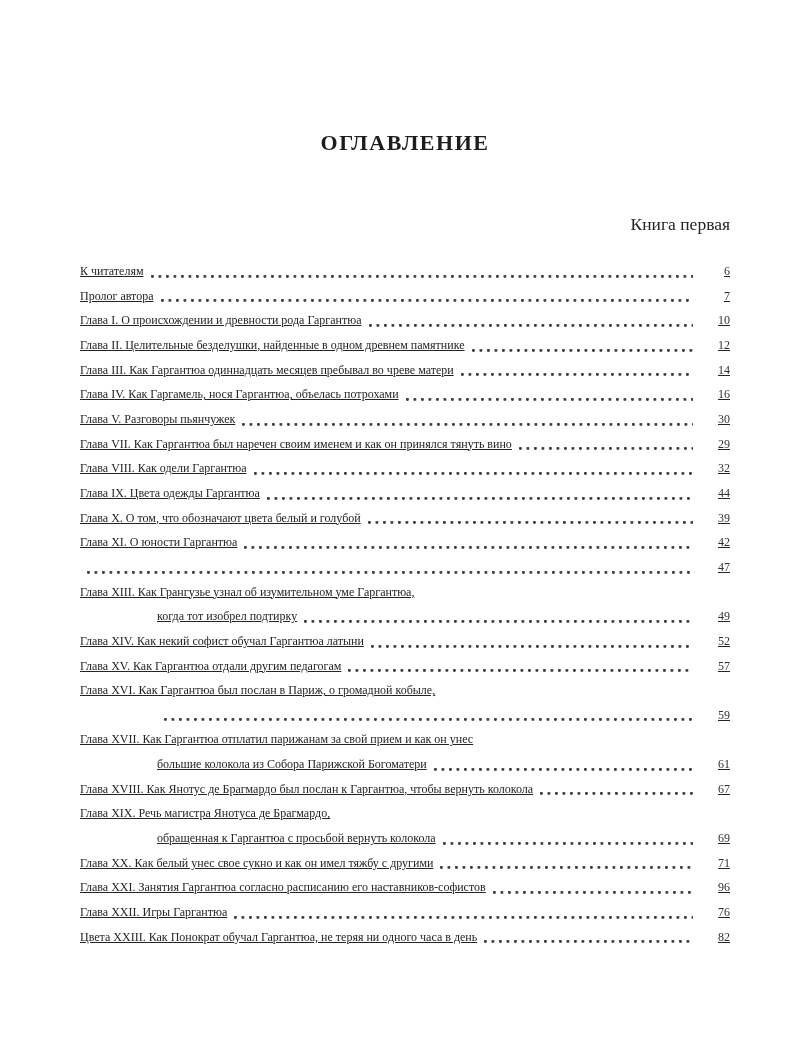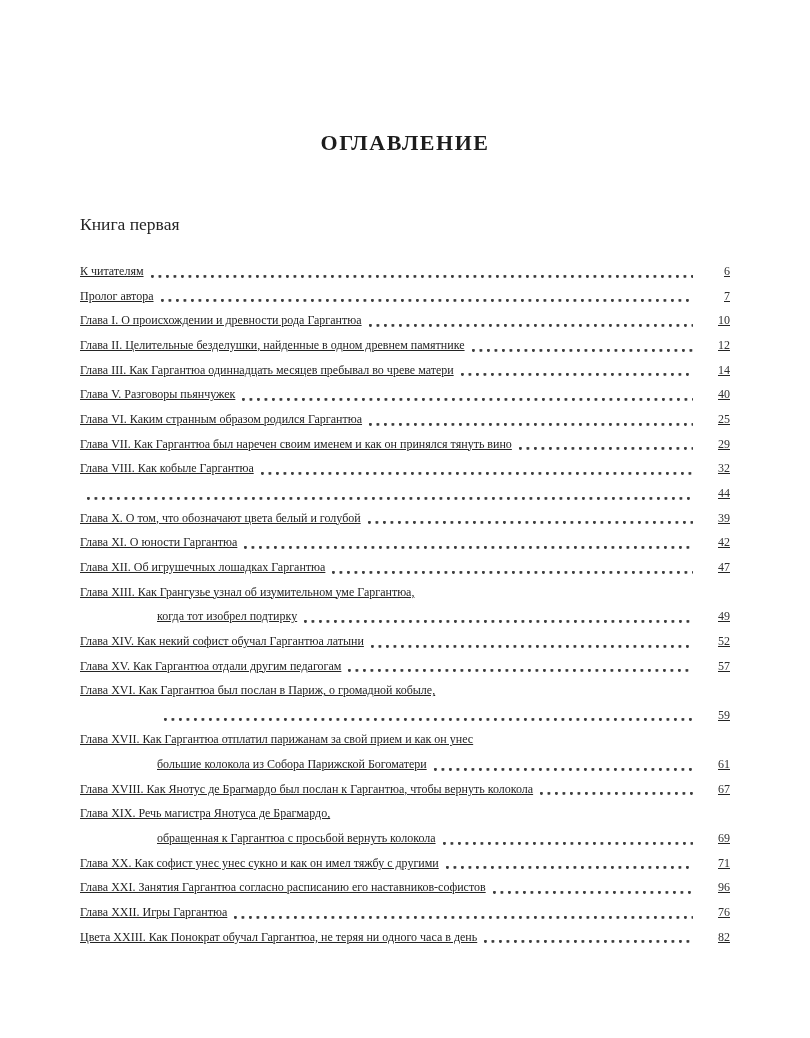--- a/index.html
+++ b/index.html
@@ -26,21 +26,21 @@
     margin: 0;
     text-align: center;
     font-size: 22px;
     line-height: 28px;
     font-weight: bold;
     letter-spacing: 1.5px;
     color: #1c1c1c;
   }
   .book-heading {
     margin: 56px 0 0 0;
-    text-align: left;
+    text-align: right;
     font-size: 17.5px;
     line-height: 22px;
     font-weight: normal;
     color: #242424;
   }
   .toc {
     margin-top: 24px;
   }
   .row {
     display: flex;
@@ -103,55 +103,55 @@
         <span class="t">Глава II. Целительные безделушки, найденные в одном древнем памятнике</span>
         <span class="leader"></span>
         <span class="pg">12</span>
       </div>
     <div class="row">
         <span class="t">Глава III. Как Гаргантюа одиннадцать месяцев пребывал во чреве матери</span>
         <span class="leader"></span>
         <span class="pg">14</span>
       </div>
     <div class="row">
+        <span class="t">Глава IV. Как Гаргамель, нося Гаргантюа, объелась потрохами</span>
+        <span class="leader"></span>
+        <span class="pg">16</span>
+      </div>
+    <div class="row">
         <span class="t">Глава V. Разговоры пьянчужек</span>
         <span class="leader"></span>
-        <span class="pg">40</span>
-      </div>
-    <div class="row">
-        <span class="t">Глава VI. Каким странным образом родился Гаргантюа</span>
-        <span class="leader"></span>
-        <span class="pg">25</span>
+        <span class="pg">30</span>
       </div>
     <div class="row">
         <span class="t">Глава VII. Как Гаргантюа был наречен своим именем и как он принялся тянуть вино</span>
         <span class="leader"></span>
         <span class="pg">29</span>
       </div>
     <div class="row">
-        <span class="t">Глава VIII. Как кобыле Гаргантюа</span>
+        <span class="t">Глава VIII. Как одели Гаргантюа</span>
         <span class="leader"></span>
         <span class="pg">32</span>
       </div>
     <div class="row">
+        <span class="t">Глава IX. Цвета одежды Гаргантюа</span>
         <span class="leader"></span>
         <span class="pg">44</span>
       </div>
     <div class="row">
         <span class="t">Глава X. О том, что обозначают цвета белый и голубой</span>
         <span class="leader"></span>
         <span class="pg">39</span>
       </div>
     <div class="row">
         <span class="t">Глава XI. О юности Гаргантюа</span>
         <span class="leader"></span>
         <span class="pg">42</span>
       </div>
     <div class="row">
-        <span class="t">Глава XII. Об игрушечных лошадках Гаргантюа</span>
         <span class="leader"></span>
         <span class="pg">47</span>
       </div>
 
     <div class="row">
         <span class="t">Глава XIII. Как Грангузье узнал об изумительном уме Гаргантюа,</span>
       </div>
     <div class="row cont">
         <span class="t">когда тот изобрел подтирку</span>
         <span class="leader"></span>
@@ -195,21 +195,21 @@
     <div class="row">
         <span class="t">Глава XIX. Речь магистра Янотуса де Брагмардо,</span>
       </div>
     <div class="row cont">
         <span class="t">обращенная к Гаргантюа с просьбой вернуть колокола</span>
         <span class="leader"></span>
         <span class="pg">69</span>
       </div>
 
     <div class="row">
-        <span class="t">Глава XX. Как софист унес унес сукно и как он имел тяжбу с другими</span>
+        <span class="t">Глава XX. Как белый унес свое сукно и как он имел тяжбу с другими</span>
         <span class="leader"></span>
         <span class="pg">71</span>
       </div>
     <div class="row">
         <span class="t">Глава XXI. Занятия Гаргантюа согласно расписанию его наставников-софистов</span>
         <span class="leader"></span>
         <span class="pg">96</span>
       </div>
     <div class="row">
         <span class="t">Глава XXII. Игры Гаргантюа</span>

